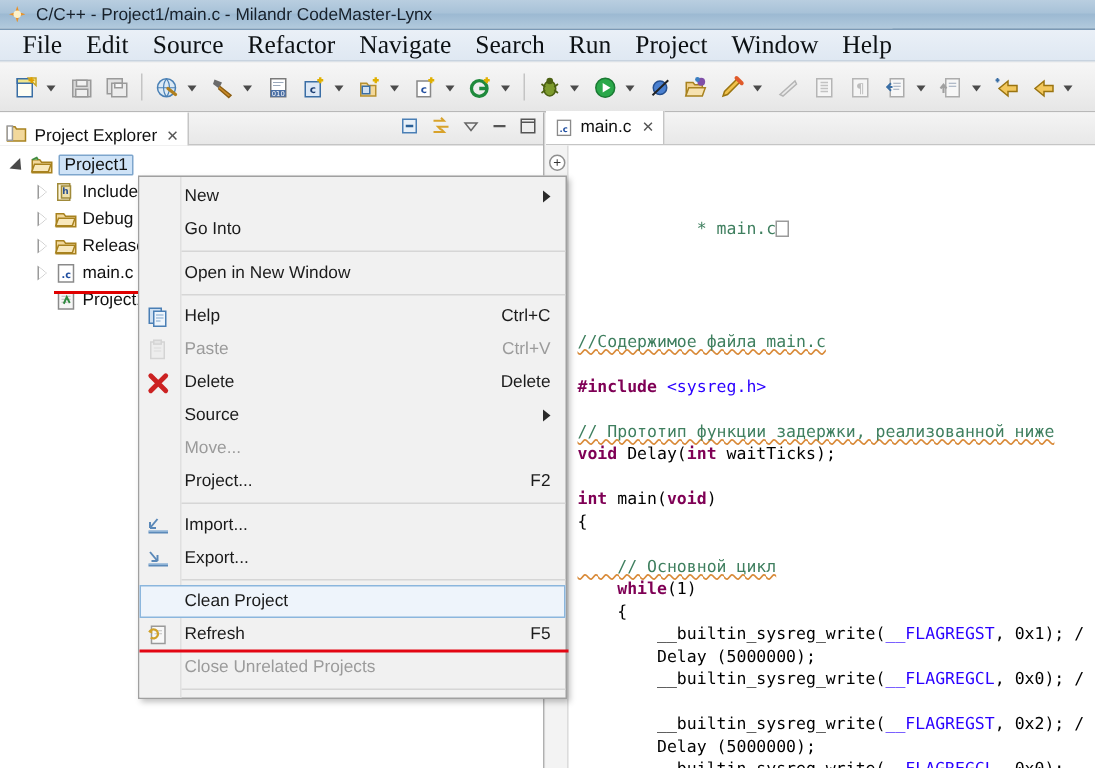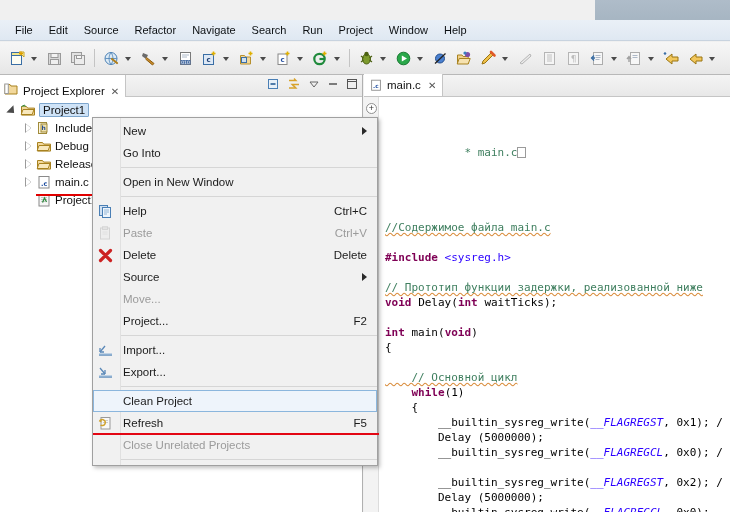--- a/index.html
+++ b/index.html
@@ -55,22 +55,23 @@
   }
 
   
   .menubar {
     position: absolute; left: 0; top: 20px; width: 730px; height: 21px;
     background: linear-gradient(to bottom,#eaf0f7 0%, #dfe8f2 100%);
     border-bottom: 1px solid #c8d3df;
     display: flex; align-items: center; padding-left: 7px;
   }
   .menubar .mitem {
-    padding: 2px 8px; font-size: 11px; color: #0c1013; cursor: default;
+    padding: 2px 8px; font-size: 17px; color: #0c1013; cursor: default;
     white-space: nowrap;
+    font-family: Liberation Serif, serif;
   }
 
   
   .toolbar {
     position: absolute; left: 0; top: 42px; width: 730px; height: 33px;
     background: linear-gradient(to bottom,#f6f6f6 0%, #eeeeee 55%, #e6e6e6 100%);
     border-bottom: 1px solid #b8b8b8;
     display: flex; align-items: center; padding-left: 5px;
   }
   .tbtn {
@@ -173,21 +174,21 @@
   .ed-code {
     flex: 1 1 auto; position: relative; overflow: hidden;
     font-family: "DejaVu Sans Mono", monospace; font-size: 11px;
     line-height: 15px; padding: 3px 0 0 6px; white-space: pre;
     color: #000;
   }
   .k-kw   { color: #7f0055; font-weight: bold; }
   .k-cmt2 { color: #3f7f5f; text-decoration: underline wavy #d98b3a; text-decoration-skip-ink: none; }
   .k-pre  { color: #7f0055; font-weight: bold; }
   .k-str  { color: #2a00ff; }
-  .k-mac  { color: #2a00ff; font-style: italic; }
+  .k-mac  { color: #2a00ff; }
 
   
   .ed-leftbar {
     position: absolute; left: -4px; top: 40px; width: 16px; height: 60px;
     background: #f0f0f0; border: 1px solid #b5b5b5; border-left: none;
   }
   .ed-leftbar::after {
     content: ""; position: absolute; left: 5px; top: 18px;
     border-top: 4px solid transparent; border-bottom: 4px solid transparent;
     border-left: 5px solid #303030;
@@ -227,20 +228,24 @@
   .ctx-redline {
     position: absolute; left: 0; width: 286px; height: 2px; background: #e30613; z-index: 60;
   }
 </style>
 </head>
 <body>
 
 <div id="app">
 
   <div class="ghost"></div>
+  <div class="titlebar">
+    <span class="tbicon"></span>
+    <span class="title-text">C/C++ - Project1/main.c - Milandr CodeMaster-Lynx</span>
+  </div>
 
   <div class="menubar">
     <div class="mitem">File</div>
     <div class="mitem">Edit</div>
     <div class="mitem">Source</div>
     <div class="mitem">Refactor</div>
     <div class="mitem">Navigate</div>
     <div class="mitem">Search</div>
     <div class="mitem">Run</div>
     <div class="mitem">Project</div>

